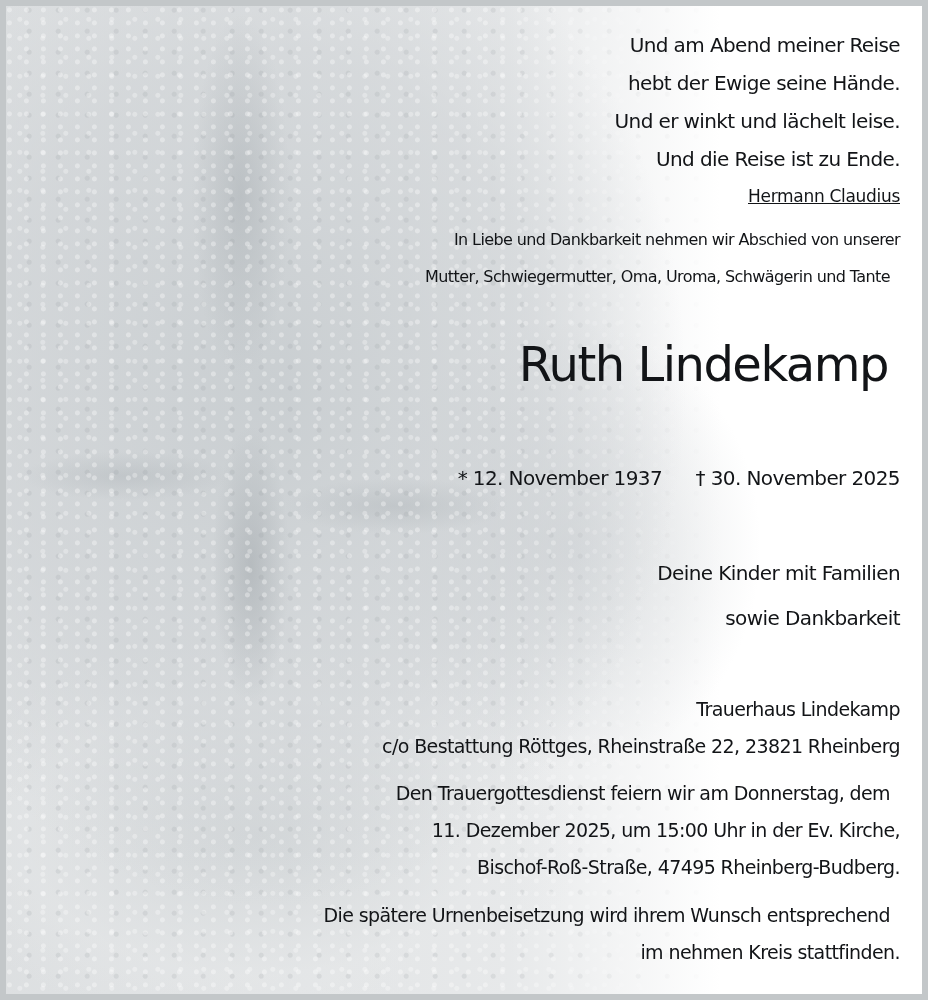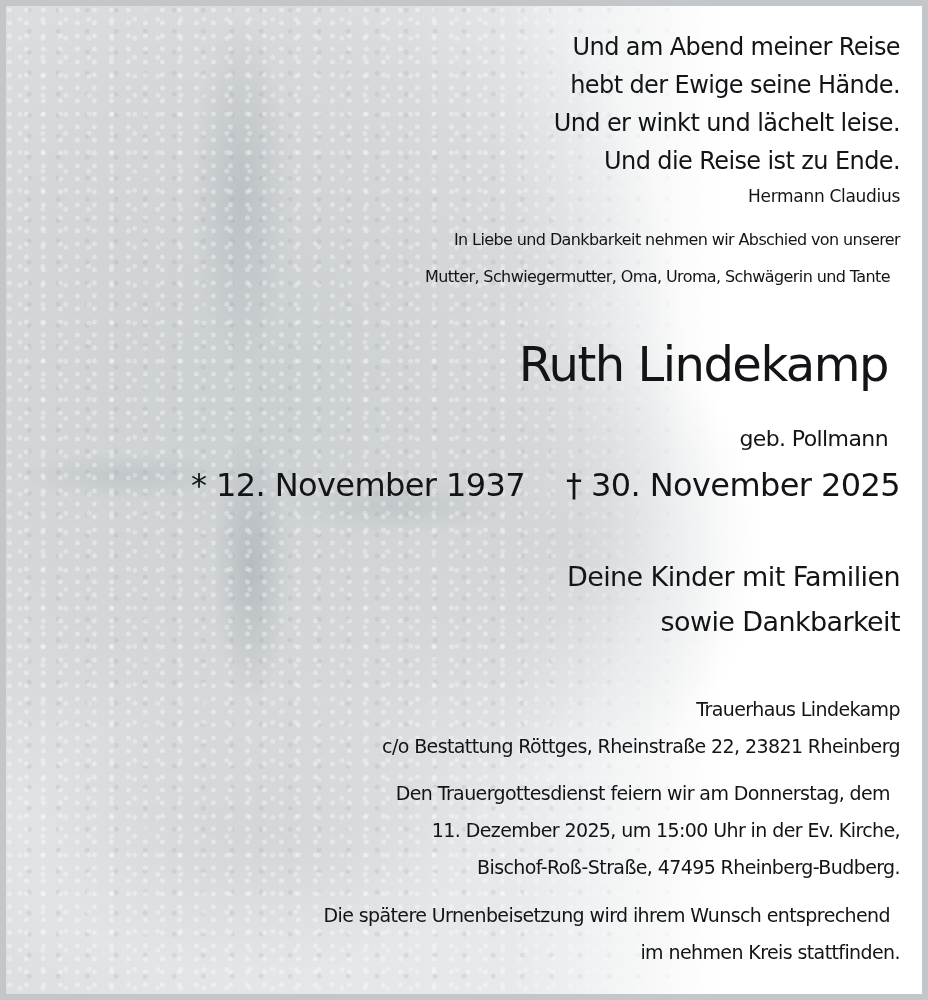--- a/index.html
+++ b/index.html
@@ -33,27 +33,27 @@
       radial-gradient(circle at 80% 20%, rgba(150,156,160,0.18) 0 2px, transparent 3px);
     background-size: 17px 13px, 23px 19px, 29px 21px;
     -webkit-mask-image: linear-gradient(90deg, #000 0%, #000 55%, transparent 78%);
     mask-image: linear-gradient(90deg, #000 0%, #000 55%, transparent 78%);
   }
   .content { position: absolute; inset: 0; color: #121417; }
   .line {
     position: absolute; right: 22px; white-space: nowrap; text-align: right;
     font-family: "DejaVu Sans", sans-serif; letter-spacing: -0.6px;
   }
-  .poem { font-size: 24px; }
-  .author { font-size: 17px; letter-spacing: -0.3px; }
+  .poem { font-size: 20px; }
+  .author { font-size: 17px; letter-spacing: -0.3px; text-decoration: underline; }
   .intro { font-size: 16px; }
   .name { font-size: 48px; letter-spacing: -1.5px; }
   .sub { font-size: 22px; }
-  .dates { font-size: 32px; }
-  .family { font-size: 27px; }
+  .dates { font-size: 20px; }
+  .family { font-size: 20px; }
   .info { font-size: 19px; }
 </style>
 </head>
 <body>
 
 <div class="frame">
   <div class="bg"></div>
   <div class="bg-speckle"></div>
 
   <div class="content">
@@ -64,21 +64,20 @@
       <div class="line poem" style="top:141px">Und die Reise ist zu Ende.</div>
       <div class="line author" style="top:180px">Hermann Claudius</div>
     </div>
 
     <div>
       <div class="line intro" style="top:224px">In Liebe und Dankbarkeit nehmen wir Abschied von unserer</div>
       <div class="line intro" style="right:32px; top:261px">Mutter, Schwiegermutter, Oma, Uroma, Schwägerin und Tante</div>
     </div>
 
     <div class="line name" style="right:34px; top:330px">Ruth Lindekamp</div>
-    <div class="line sub" style="right:34px; top:420px">geb. Pollmann</div>
 
     <div class="line dates" style="top:460px">
       <span>* 12. November 1937</span>
       <span style="display:inline-block; width:22px"></span>
       <span>† 30. November 2025</span>
     </div>
 
     <div>
       <div class="line family" style="top:555px">Deine Kinder mit Familien</div>
       <div class="line family" style="top:600px">sowie Dankbarkeit</div>

